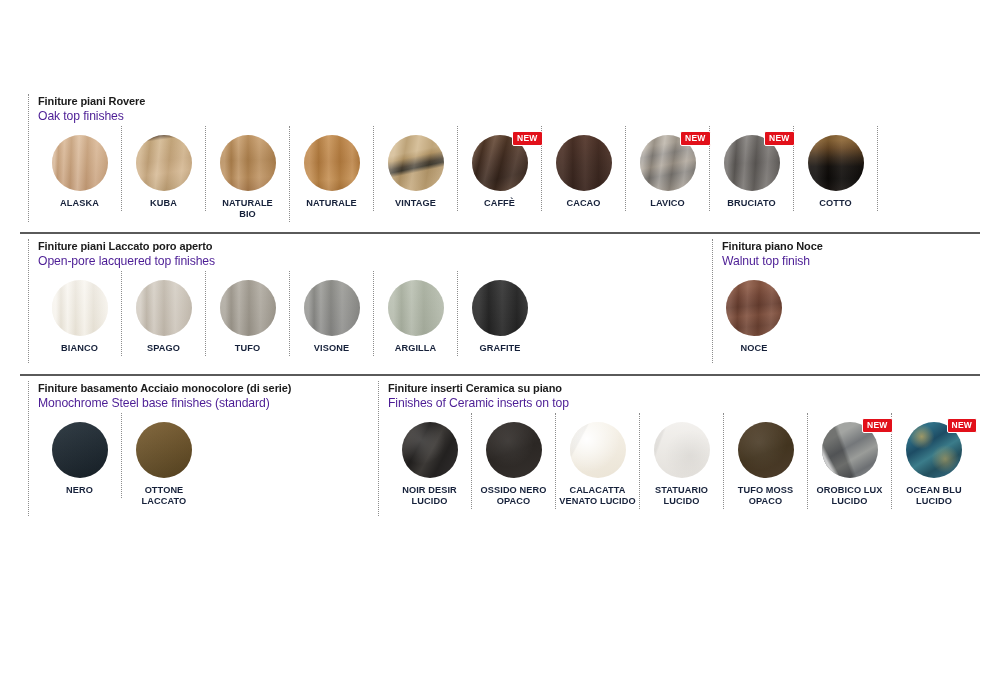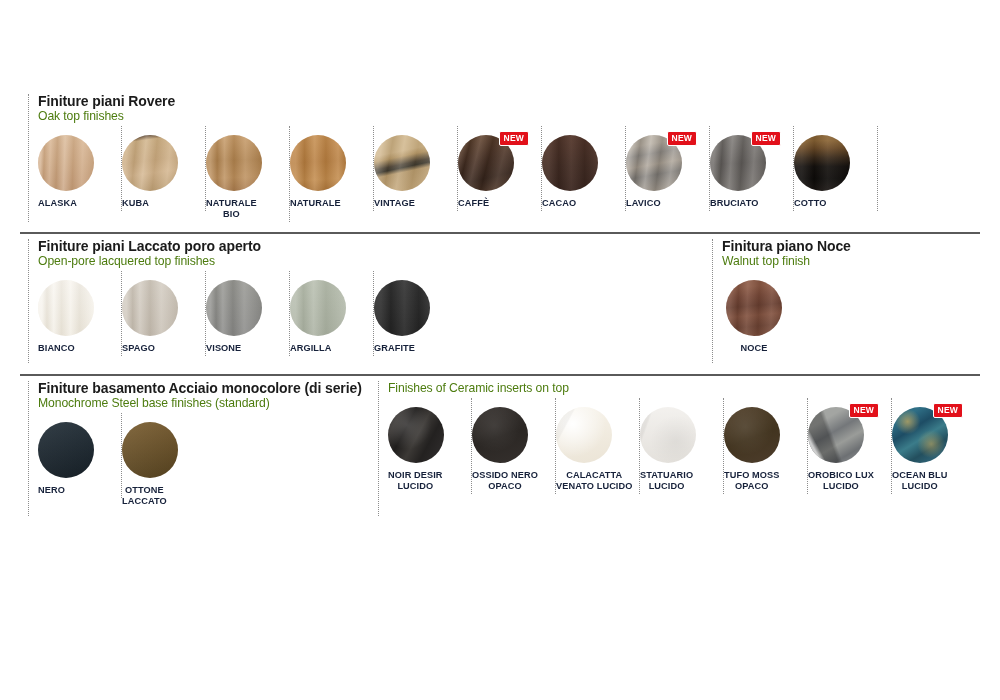--- a/index.html
+++ b/index.html
@@ -29,44 +29,44 @@
 
   
   .group {
     position: absolute;
     border-left: 1px dotted #8d8d8d;
     padding-left: 9px;
   }
 
   .g-head { margin-bottom: 2px; }
   .g-title {
-    font-size: 14px;
+    font-size: 11px;
     font-weight: bold;
     color: #1b1b1b;
     line-height: 15px;
     white-space: nowrap;
     letter-spacing: -0.1px;
   }
   .g-sub {
     font-size: 12.2px;
     font-weight: normal;
-    color: #4d7c0f;
+    color: #4c1d95;
     line-height: 15px;
     white-space: nowrap;
     letter-spacing: -0.1px;
   }
 
   .row { display: flex; align-items: flex-start; }
 
   .cell {
     width: 84px;
     border-right: 1px dotted #8d8d8d;
     display: flex;
     flex-direction: column;
-    align-items: flex-start;
+    align-items: center;
     padding-top: 9px;
     padding-bottom: 2px;
   }
   .cell.last { border-right: none; }
   .cell.lone { border-right: none; width: 76px; align-items: flex-start; padding-left: 4px; justify-content: center; }
 
   .sw-wrap { position: relative; width: 56px; height: 56px; }
   .swatch {
     width: 56px; height: 56px;
     border-radius: 50%;
@@ -227,20 +227,28 @@
             <div class="sw-wrap">
               <div class="swatch">
                 <div class="tex" style="background: linear-gradient(90deg, rgba(255, 255, 255, 0.3) 0px, rgba(255, 255, 255, 0.3) 8%, rgba(0, 0, 0, 0.04) 19%, rgba(255, 255, 255, 0.26) 32%, rgba(0, 0, 0, 0.04) 50%, rgba(255, 255, 255, 0.24) 70%, rgba(0, 0, 0, 0.04) 100%), linear-gradient(rgb(206, 198, 186), rgb(194, 185, 172));"></div>
               </div>
             </div>
             <div class="label">SPAGO</div>
           </div>
           <div class="cell">
             <div class="sw-wrap">
               <div class="swatch">
+                <div class="tex" style="background: linear-gradient(90deg, rgba(255, 255, 255, 0.22) 0px, rgba(255, 255, 255, 0.22) 9%, rgba(0, 0, 0, 0.05) 20%, rgba(255, 255, 255, 0.2) 34%, rgba(0, 0, 0, 0.05) 52%, rgba(255, 255, 255, 0.18) 72%, rgba(0, 0, 0, 0.05) 100%), linear-gradient(rgb(169, 163, 152), rgb(154, 148, 137));"></div>
+              </div>
+            </div>
+            <div class="label">TUFO</div>
+          </div>
+          <div class="cell">
+            <div class="sw-wrap">
+              <div class="swatch">
                 <div class="tex" style="background: linear-gradient(90deg, rgba(255, 255, 255, 0.2) 0px, rgba(255, 255, 255, 0.2) 8%, rgba(0, 0, 0, 0.06) 18%, rgba(255, 255, 255, 0.18) 30%, rgba(0, 0, 0, 0.06) 48%, rgba(255, 255, 255, 0.16) 68%, rgba(0, 0, 0, 0.06) 100%), linear-gradient(rgb(148, 148, 143), rgb(134, 134, 132));"></div>
               </div>
             </div>
             <div class="label">VISONE</div>
           </div>
           <div class="cell">
             <div class="sw-wrap">
               <div class="swatch">
                 <div class="tex" style="background: linear-gradient(90deg, rgba(255, 255, 255, 0.2) 0px, rgba(255, 255, 255, 0.2) 10%, rgba(0, 0, 0, 0.04) 24%, rgba(255, 255, 255, 0.18) 42%, rgba(0, 0, 0, 0.04) 64%, rgba(255, 255, 255, 0.16) 100%), linear-gradient(rgb(180, 187, 171), rgb(167, 174, 158));"></div>
               </div>
@@ -300,20 +308,21 @@
               </div>
             </div>
             <div class="label">OTTONE
 LACCATO</div>
           </div>
         </div>
     </div>
 
     <div class="group" style="left:378px; top:381px; height:135px;">
       <div class="g-head">
+        <div class="g-title">Finiture inserti Ceramica su piano</div>
         <div class="g-sub">Finishes of Ceramic inserts on top</div>
       </div>
       <div class="row">
           <div class="cell">
             <div class="sw-wrap">
               <div class="swatch">
                 <div class="tex" style="background: radial-gradient(circle at 34% 32%, rgba(255, 255, 255, 0.2), rgba(255, 255, 255, 0) 46%), linear-gradient(118deg, rgb(58, 55, 53) 0px, rgb(58, 55, 53) 18%, rgb(31, 29, 28) 34%, rgb(60, 57, 54) 52%, rgb(35, 33, 32) 70%, rgb(51, 48, 48) 100%);"></div>
               </div>
             </div>
             <div class="label">NOIR DESIR

